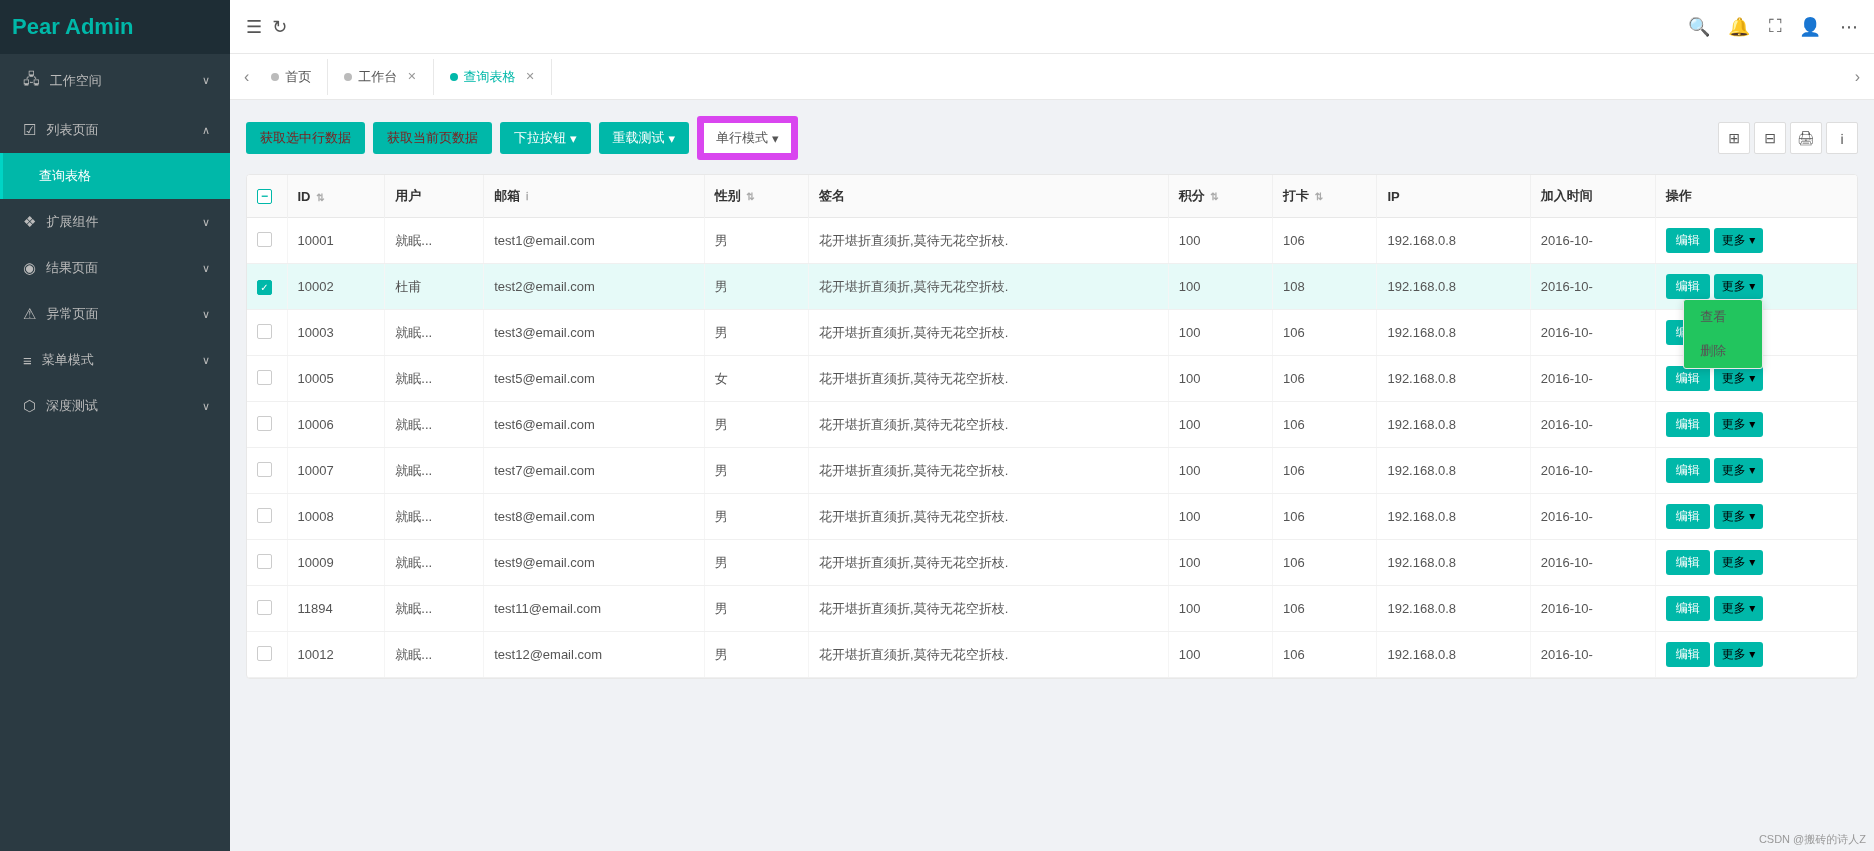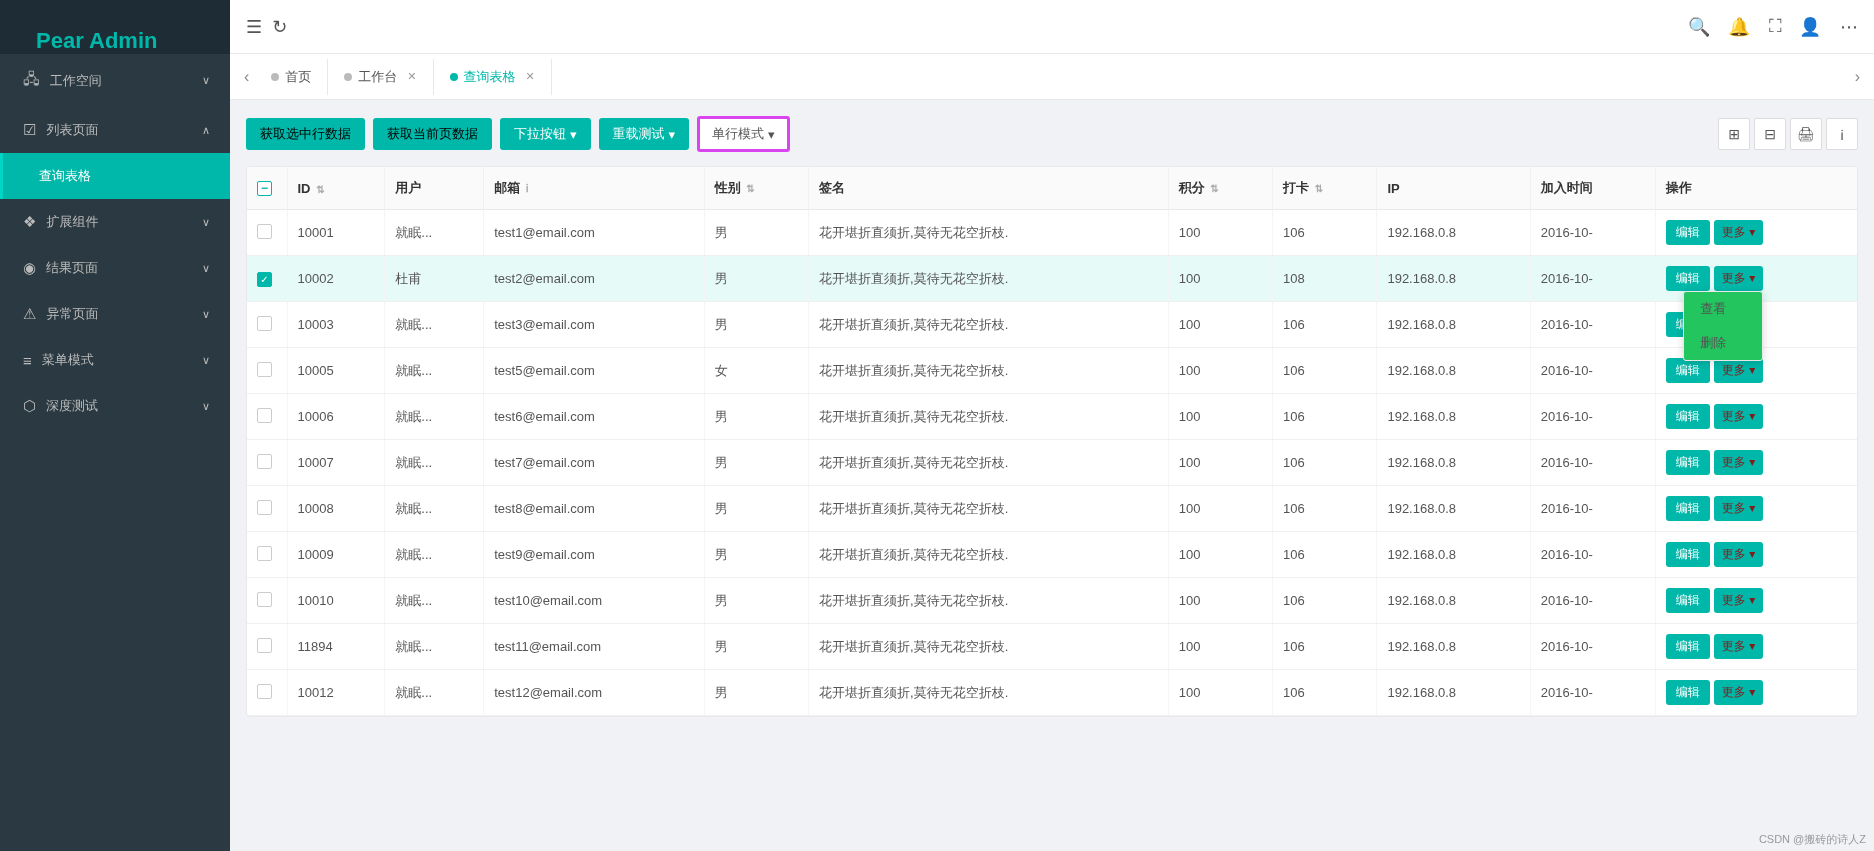--- a/index.html
+++ b/index.html
@@ -12,22 +12,22 @@
       color: #ccc;
       display: flex;
       flex-direction: column;
       flex-shrink: 0;
       height: 100%;
       overflow-y: auto;
     }
     .sidebar-logo {
       height: 54px;
       display: flex;
-      align-items: flex-end;
-      padding: 0 36px;
+      align-items: center;
+      padding: 0 12px;
       background: #1e2d35;
     }
     .sidebar-logo span {
       color: #00b8a9;
       font-size: 22px;
       font-weight: bold;
     }
     .sidebar-menu-item {
       display: flex;
       align-items: center;
@@ -123,37 +123,37 @@
     .btn {
       padding: 7px 14px;
       border: none;
       border-radius: 3px;
       cursor: pointer;
       font-size: 13px;
       display: flex;
       align-items: center;
       gap: 4px;
     }
-    .btn-teal { background: #00b8a9; color: #000000; }
+    .btn-teal { background: #00b8a9; color: #7f1d1d; }
     .btn-dropdown {
       background: #00b8a9;
       color: #fff;
       padding: 7px 14px;
       border: none;
       border-radius: 3px;
       cursor: pointer;
       font-size: 13px;
       display: flex;
       align-items: center;
       gap: 4px;
     }
     .btn-outline {
       background: #fff;
       color: #555;
-      border: 3px solid #d946ef;
+      border: 7px solid #d946ef;
       padding: 6px 12px;
       border-radius: 3px;
       cursor: pointer;
       font-size: 13px;
       display: flex;
       align-items: center;
       gap: 4px;
     }
     .toolbar-right { margin-left: auto; display: flex; gap: 4px; }
     .icon-btn {
@@ -226,21 +226,21 @@
       background: #00b8a9;
       color: #fff;
       border: none;
       padding: 4px 10px;
       border-radius: 3px;
       cursor: pointer;
       font-size: 12px;
     }
     .btn-more {
       background: #00b8a9;
-      color: #7f1d1d;
+      color: #000000;
       border: none;
       padding: 4px 8px;
       border-radius: 3px;
       cursor: pointer;
       font-size: 12px;
       display: inline-flex;
       align-items: center;
       gap: 2px;
     }
     .action-cell { display: flex; gap: 4px; align-items: center; }
@@ -587,38 +587,20 @@
               <td>2016-10-</td>
               <td>
                 <div class="action-cell">
                   <button class="btn-edit">编辑</button>
                   <button class="btn-more">更多 ▾</button>
                 </div>
               </td>
             </tr>
             <tr>
               <td><span class="cb"></span></td>
-              <td>10010</td>
-              <td>就眠...</td>
-              <td>test10@email.com</td>
-              <td>男</td>
-              <td style="max-width: 300px; overflow: hidden; text-overflow: ellipsis;">花开堪折直须折,莫待无花空折枝.</td>
-              <td>100</td>
-              <td>106</td>
-              <td>192.168.0.8</td>
-              <td>2016-10-</td>
-              <td>
-                <div class="action-cell">
-                  <button class="btn-edit">编辑</button>
-                  <button class="btn-more">更多 ▾</button>
-                </div>
-              </td>
-            </tr>
-            <tr>
-              <td><span class="cb"></span></td>
               <td>11894</td>
               <td>就眠...</td>
               <td>test11@email.com</td>
               <td>男</td>
               <td style="max-width: 300px; overflow: hidden; text-overflow: ellipsis;">花开堪折直须折,莫待无花空折枝.</td>
               <td>100</td>
               <td>106</td>
               <td>192.168.0.8</td>
               <td>2016-10-</td>
               <td>

